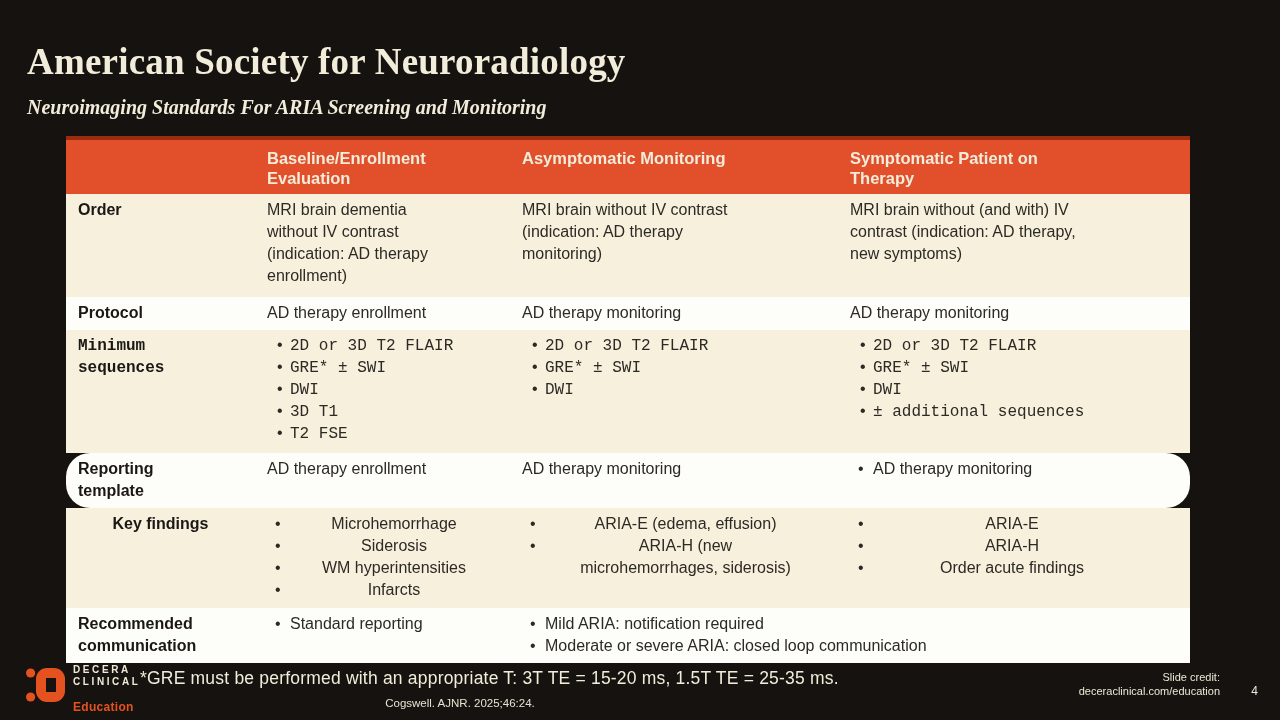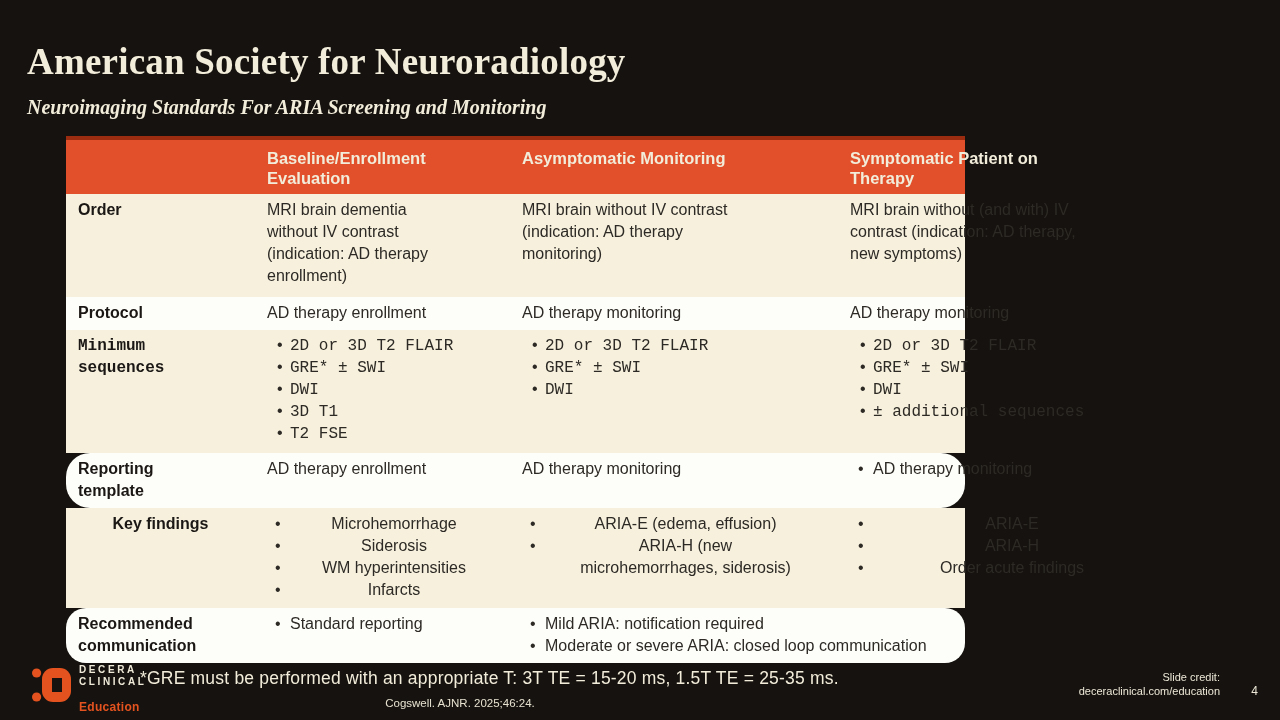--- a/index.html
+++ b/index.html
@@ -20,21 +20,21 @@
   }
   .subtitle{
     position:absolute;left:27px;top:96px;margin:0;
     font-family:"Liberation Serif","DejaVu Serif",serif;
     font-weight:bold;font-style:italic;font-size:20px;
     color:var(--text-cream,#f2ecda);
   }
 
   
   .tbl{
-    position:absolute;left:66px;top:136px;width:899px;
+    position:absolute;left:66px;top:136px;width:1124px;
   }
   .thead,.tr{
     display:grid;
     grid-template-columns:189px 255px 328px 325px;
   }
   .thead{
     background:var(--header-orange,#e1502a);
     border-top:4px solid var(--header-border,#9b2c10);
     min-height:54px;box-sizing:border-box;
   }
@@ -45,35 +45,35 @@
     white-space:pre-line;
   }
   .tr{box-sizing:border-box;}
   .tr:nth-child(odd){background:var(--row-cream,#f6f0dd);}
   .tr:nth-child(even){background:var(--row-white,#fdfdf9);}
   .tr:nth-child(1){min-height:103px;}
   .tr:nth-child(2){min-height:29px;}
   .tr:nth-child(3){min-height:123px;font-family:Liberation Mono, monospace;}
   .tr:nth-child(4){min-height:55px;border-radius:24px;}
   .tr:nth-child(5){min-height:100px;text-align:center;}
-  .tr:nth-child(6){min-height:55px;border-radius:20px;}
+  .tr:nth-child(6){min-height:55px;}
   .td{
     font-size:16px;line-height:22px;color:var(--text-dark,#2d2a25);
     padding:5px 12px 6px;box-sizing:border-box;white-space:pre-line;
   }
   .td.label{
     font-weight:bold;color:var(--text-label,#1a1714);
     white-space:pre-line;
   }
   .td ul{margin:0;padding:0 0 0 6px;list-style:none;}
   .td li{position:relative;padding-left:17px;}
   .td li::before{content:"\2022";position:absolute;left:2px;}
 
   
-  .logo{position:absolute;left:32px;top:663px;display:flex;gap:7px;}
+  .logo{position:absolute;left:26px;top:663px;display:flex;gap:7px;}
   .logo-text{line-height:1;}
   .logo-line{color:#efe9d8;font-weight:bold;font-size:10px;letter-spacing:2.6px;margin-top:2px;}
   .logo-edu{color:var(--logo-orange,#e4531f);font-weight:bold;font-size:12px;margin-top:14px;letter-spacing:.3px;}
   .footnote{
     position:absolute;left:140px;top:668px;
     color:var(--text-cream,#f0ebd9);font-size:17.5px;letter-spacing:.2px;
   }
   .citation{
     position:absolute;left:300px;top:697px;width:320px;text-align:center;
     color:#e7e2d0;font-size:11.5px;

